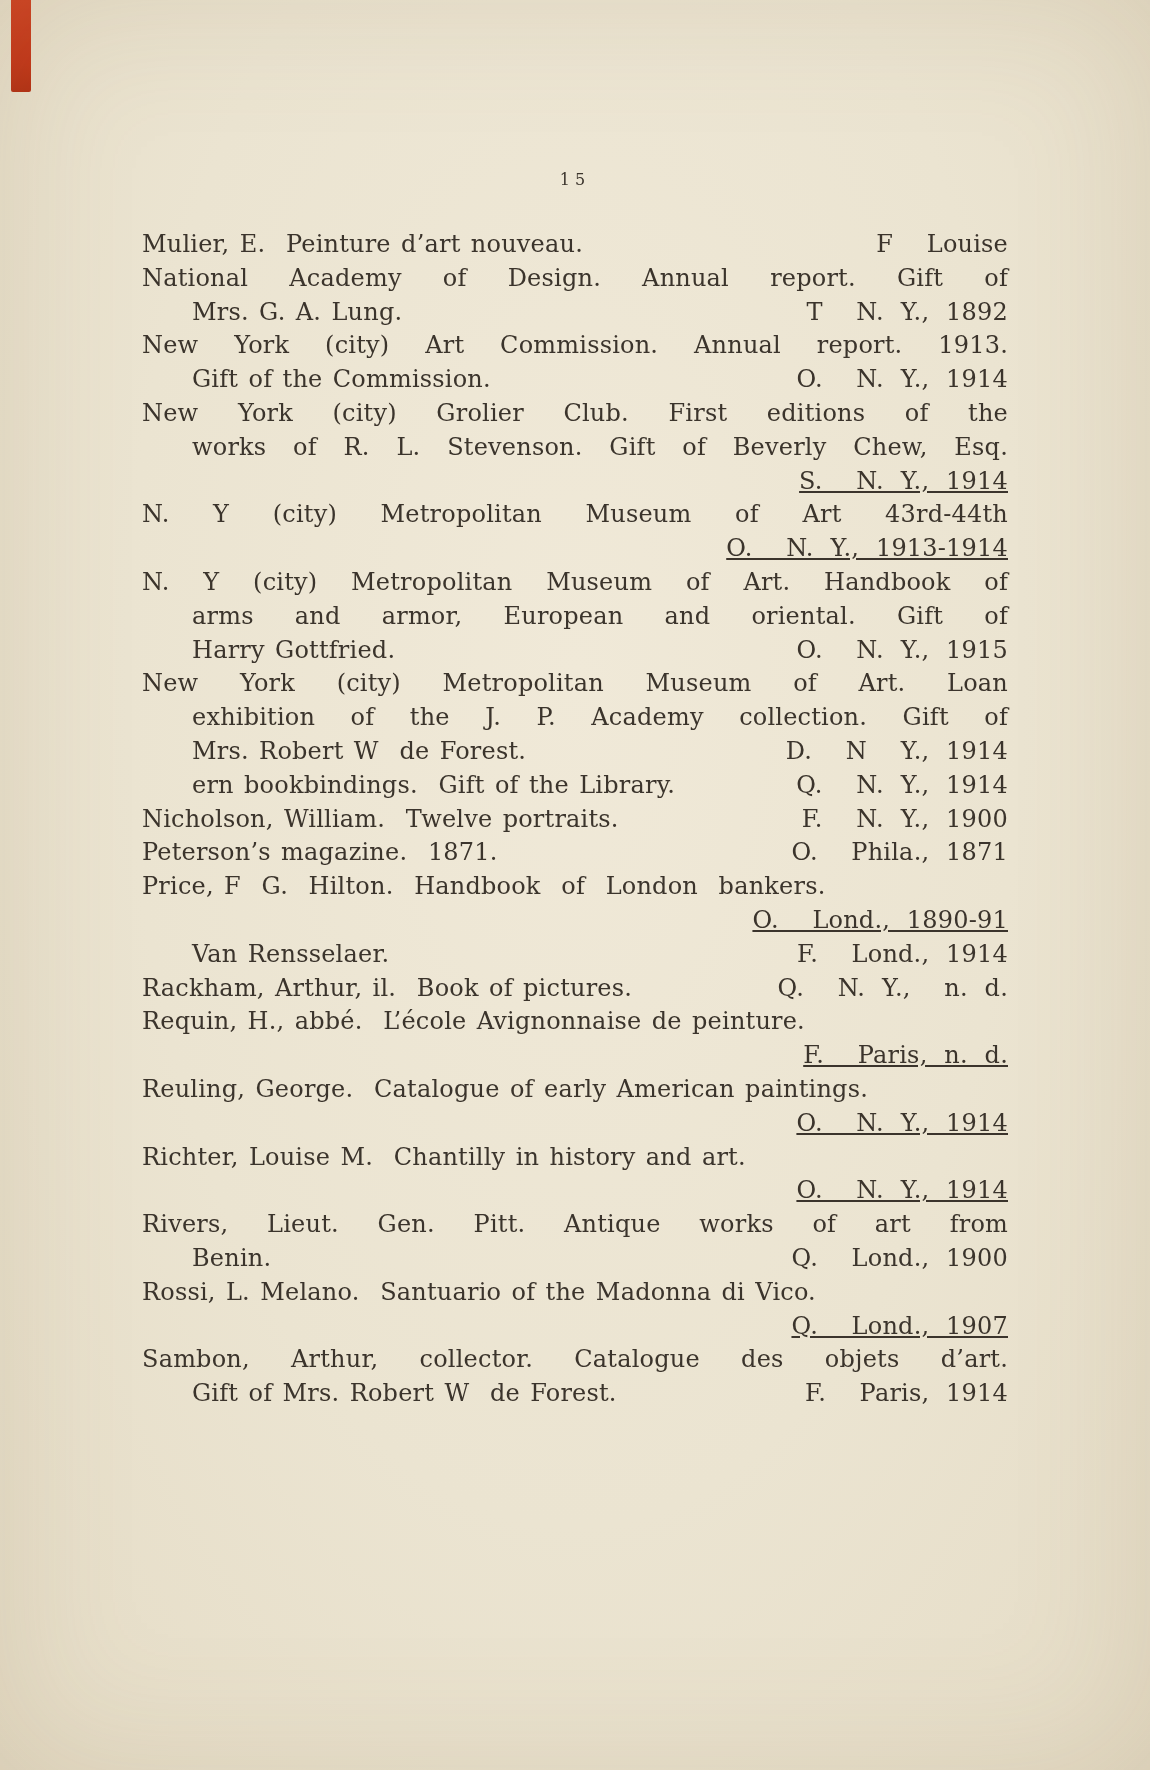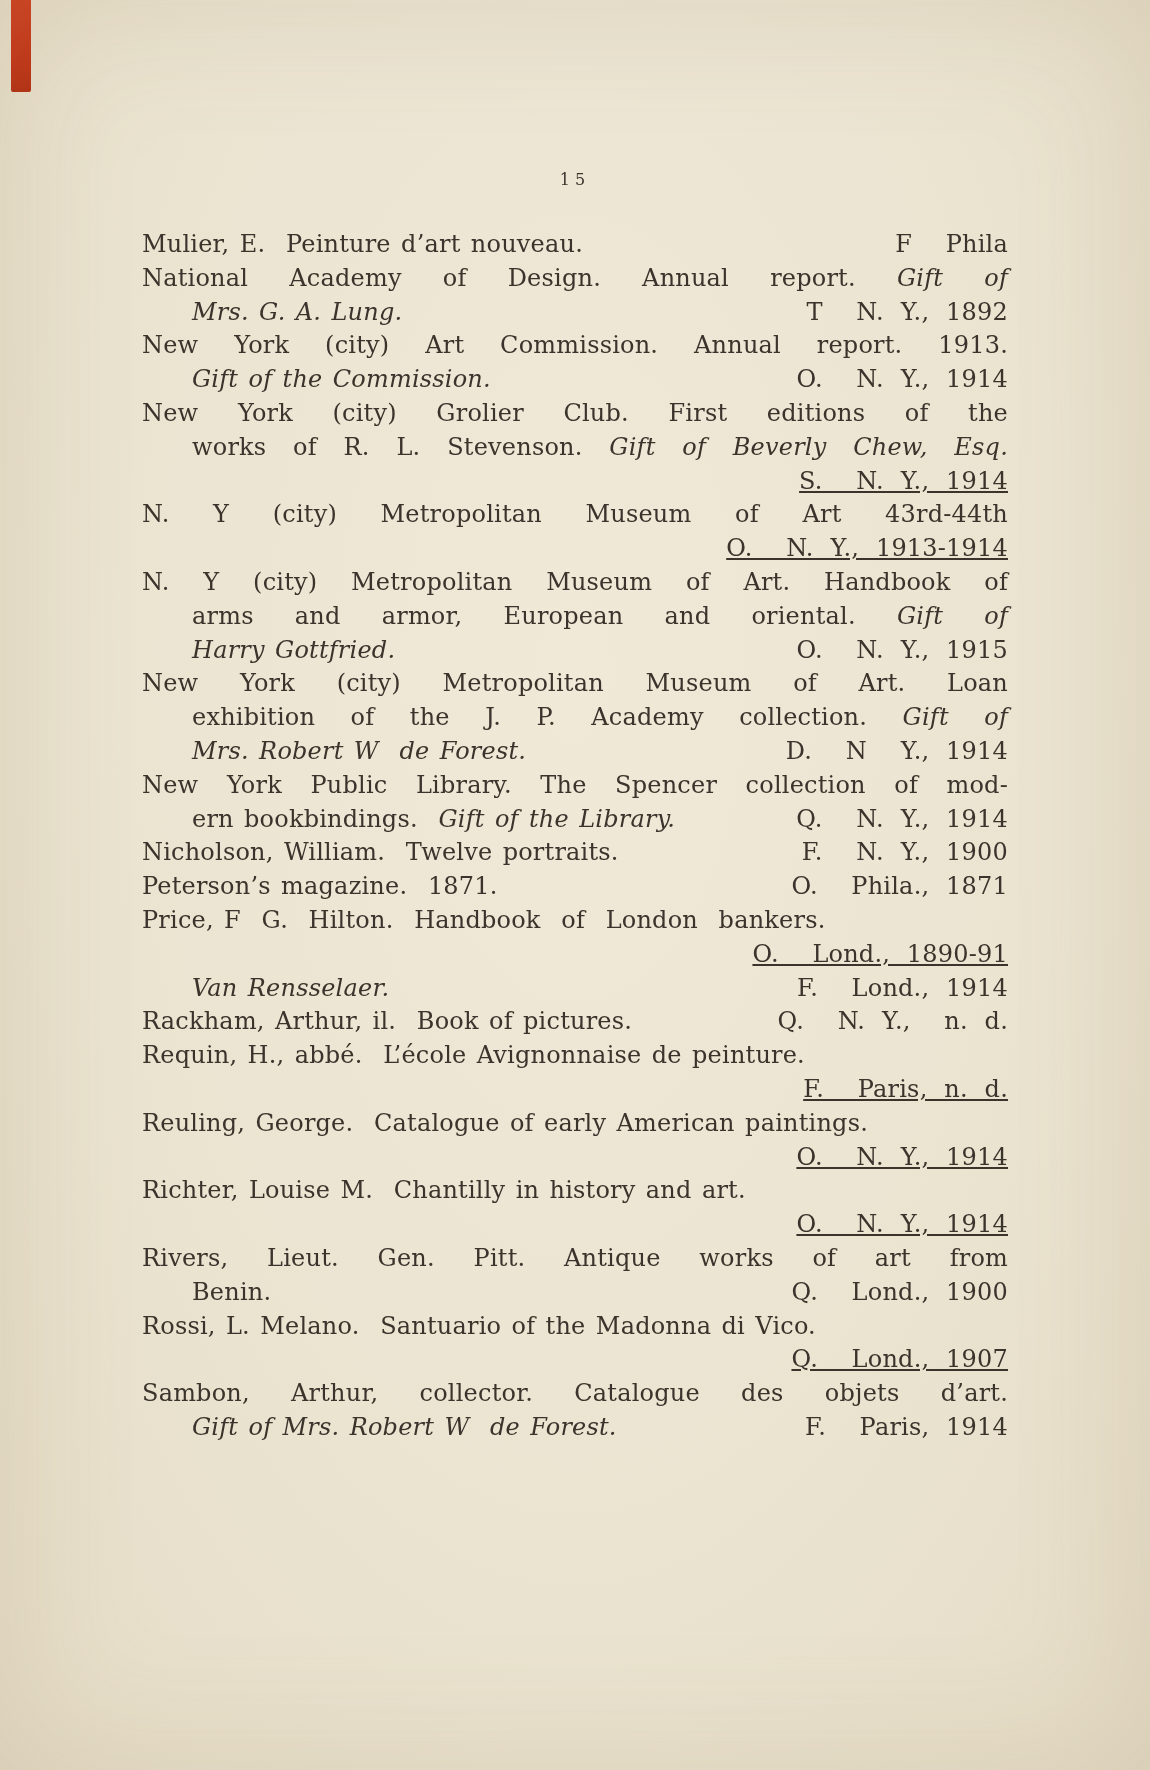--- a/index.html
+++ b/index.html
@@ -69,52 +69,50 @@
     text-align-last: justify;
     -moz-text-align-last: justify;
   }
   .line.ind {
     padding-left: 50px;
   }
   .left {
     word-spacing: 2.5px;
   }
   .seg.i {
-    font-style: italic;
   }
   .code {
     white-space: pre;
     word-spacing: 9px;
     flex-shrink: 0;
   }
 </style>
 </head>
 <body>
 
 <div class="page">
   <div class="red-strip"></div>
   <div class="pagenum">15</div>
   <div class="text-block">
-      <div class="line between"><span class="left"><span class="seg">Mulier, E.  Peinture d’art nouveau.</span></span><span class="code">F  Phila</span></div>
+      <div class="line between"><span class="left"><span class="seg">Mulier, E.  Peinture d’art nouveau.</span></span><span class="code">F  Louise</span></div>
       <div class="line justify"><span class="left"><span class="seg">National Academy of Design. Annual report. </span><span class="seg i">Gift of</span></span></div>
       <div class="line between ind"><span class="left"><span class="seg i">Mrs. G. A. Lung.</span></span><span class="code">T  N. Y., 1892</span></div>
       <div class="line justify"><span class="left"><span class="seg">New York (city) Art Commission. Annual report. 1913.</span></span></div>
       <div class="line between ind"><span class="left"><span class="seg i">Gift of the Commission.</span></span><span class="code">O.  N. Y., 1914</span></div>
       <div class="line justify"><span class="left"><span class="seg">New York (city) Grolier Club. First editions of the</span></span></div>
       <div class="line justify ind"><span class="left"><span class="seg">works of R. L. Stevenson. </span><span class="seg i">Gift of Beverly Chew, Esq.</span></span></div>
       <div class="line right"><span class="code">S.  N. Y., 1914</span></div>
       <div class="line justify"><span class="left"><span class="seg">N. Y (city) Metropolitan Museum of Art 43rd-44th</span></span></div>
       <div class="line right"><span class="code">O.  N. Y., 1913-1914</span></div>
       <div class="line justify"><span class="left"><span class="seg">N. Y (city) Metropolitan Museum of Art. Handbook of</span></span></div>
       <div class="line justify ind"><span class="left"><span class="seg">arms and armor, European and oriental. </span><span class="seg i">Gift of</span></span></div>
       <div class="line between ind"><span class="left"><span class="seg i">Harry Gottfried.</span></span><span class="code">O.  N. Y., 1915</span></div>
       <div class="line justify"><span class="left"><span class="seg">New York (city) Metropolitan Museum of Art. Loan</span></span></div>
       <div class="line justify ind"><span class="left"><span class="seg">exhibition of the J. P. Academy collection. </span><span class="seg i">Gift of</span></span></div>
       <div class="line between ind"><span class="left"><span class="seg i">Mrs. Robert W  de Forest.</span></span><span class="code">D.  N  Y., 1914</span></div>
-      <div class="line justify"><span class="left"><span class="seg">New York Public Library. The Spencer collection of mod-</span></span></div>
       <div class="line between ind"><span class="left"><span class="seg">ern bookbindings.  </span><span class="seg i">Gift of the Library.</span></span><span class="code">Q.  N. Y., 1914</span></div>
       <div class="line between"><span class="left"><span class="seg">Nicholson, William.  Twelve portraits.</span></span><span class="code">F.  N. Y., 1900</span></div>
       <div class="line between"><span class="left"><span class="seg">Peterson’s magazine.  1871.</span></span><span class="code">O.  Phila., 1871</span></div>
       <div class="line left"><span class="left"><span class="seg">Price, F  G.  Hilton.  Handbook  of  London  bankers.</span></span></div>
       <div class="line right"><span class="code">O.  Lond., 1890-91</span></div>
       <div class="line between ind"><span class="left"><span class="seg i">Van Rensselaer.</span></span><span class="code">F.  Lond., 1914</span></div>
       <div class="line between"><span class="left"><span class="seg">Rackham, Arthur, il.  Book of pictures.</span></span><span class="code">Q.  N. Y.,  n. d.</span></div>
       <div class="line left"><span class="left"><span class="seg">Requin, H., abbé.  L’école Avignonnaise de peinture.</span></span></div>
       <div class="line right"><span class="code">F.  Paris, n. d.</span></div>
       <div class="line left"><span class="left"><span class="seg">Reuling, George.  Catalogue of early American paintings.</span></span></div>

